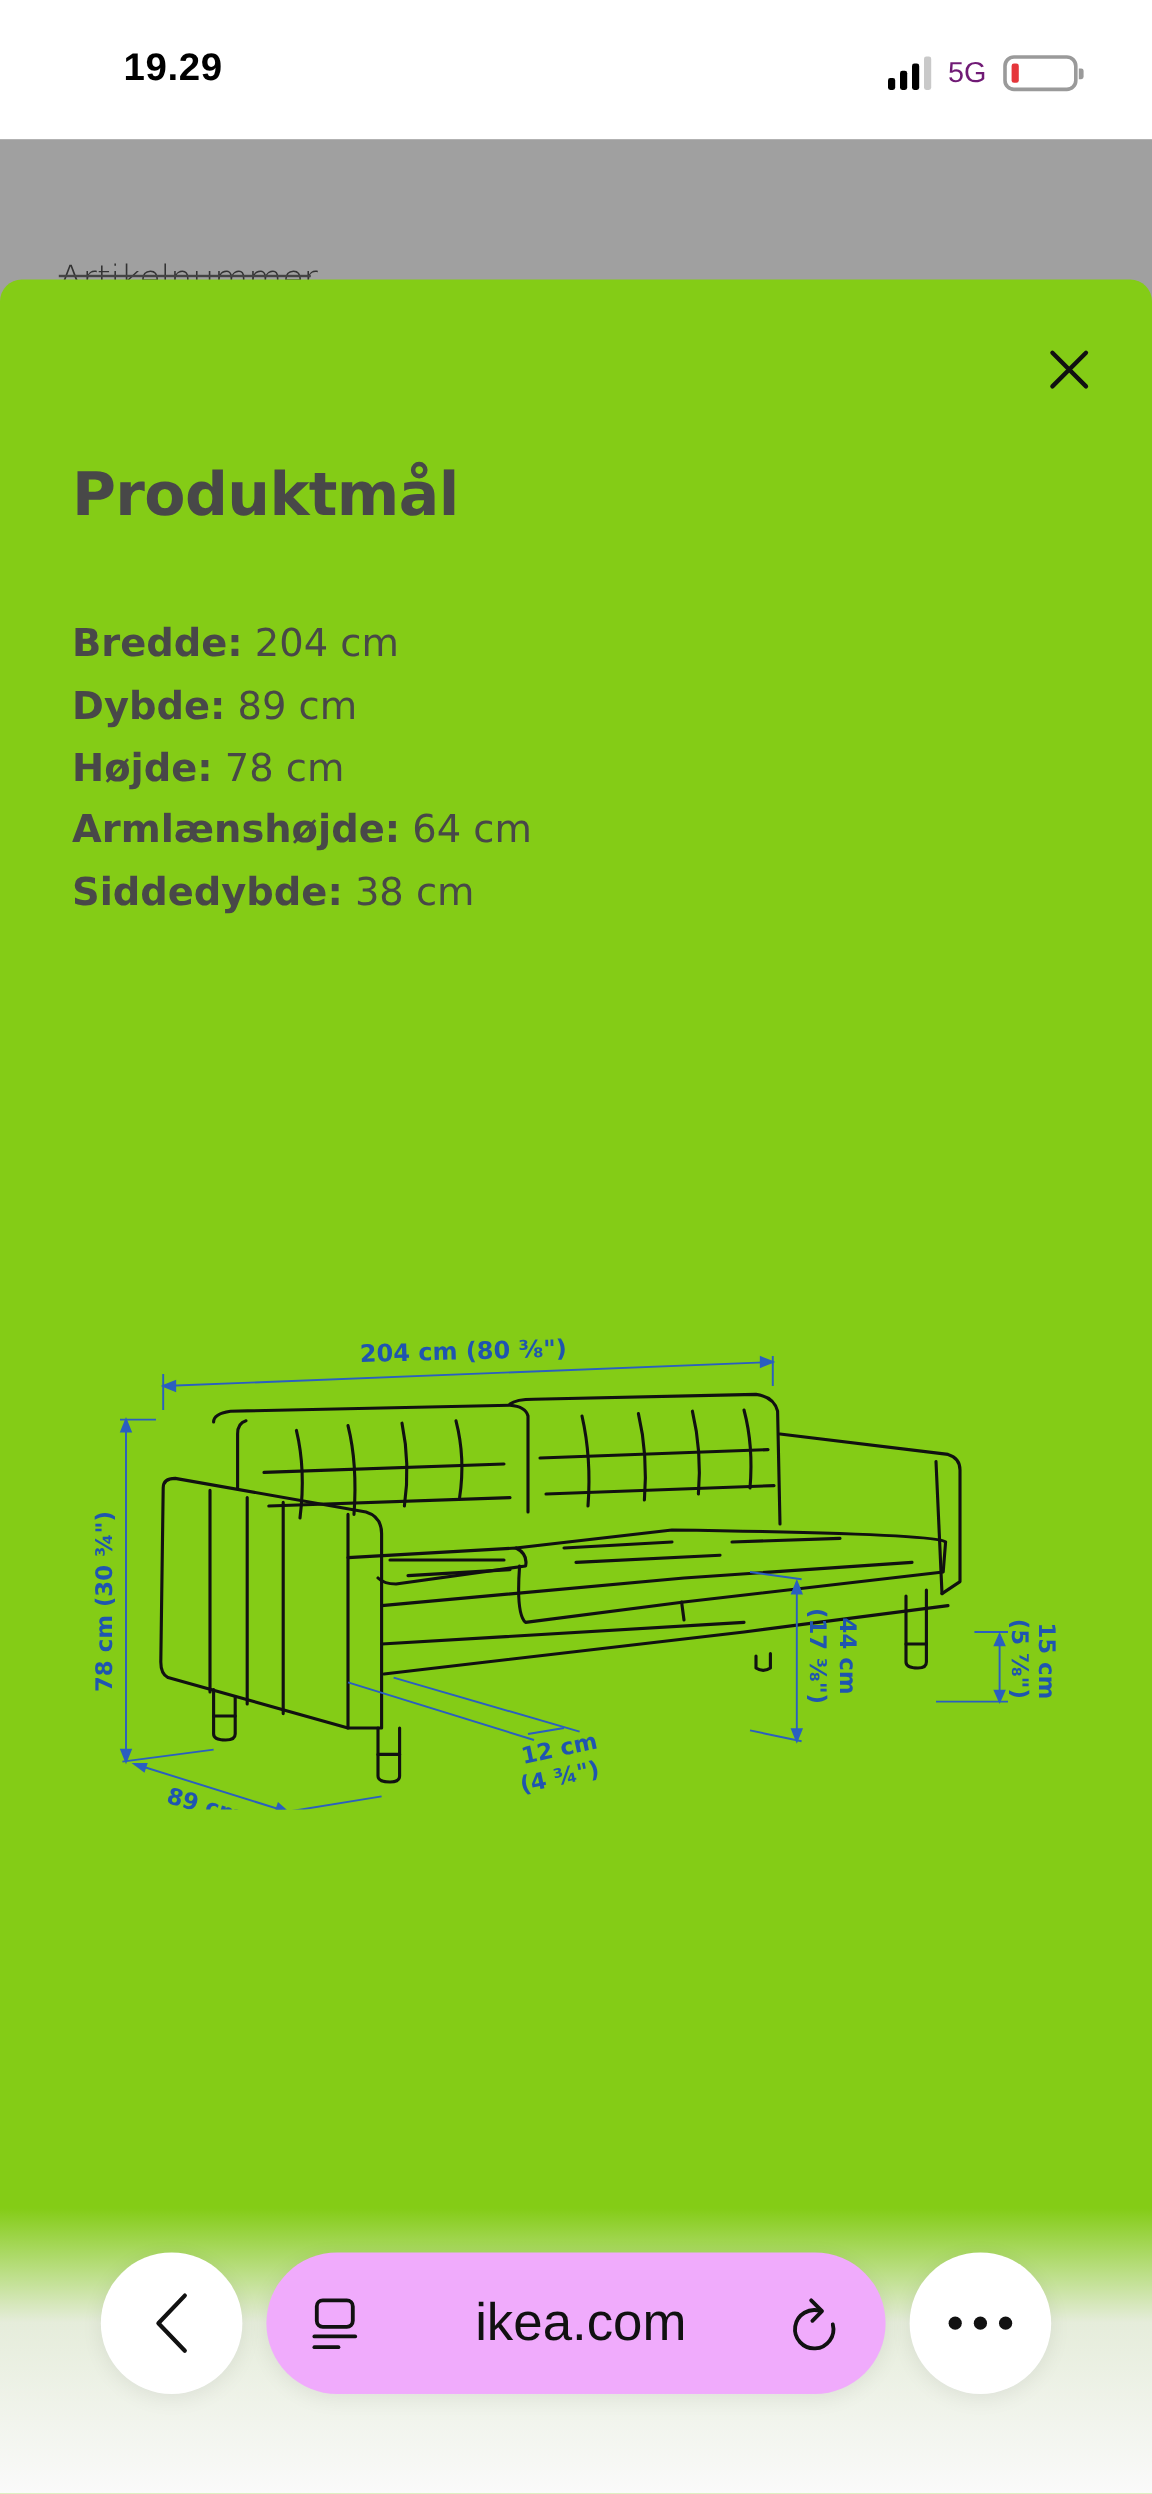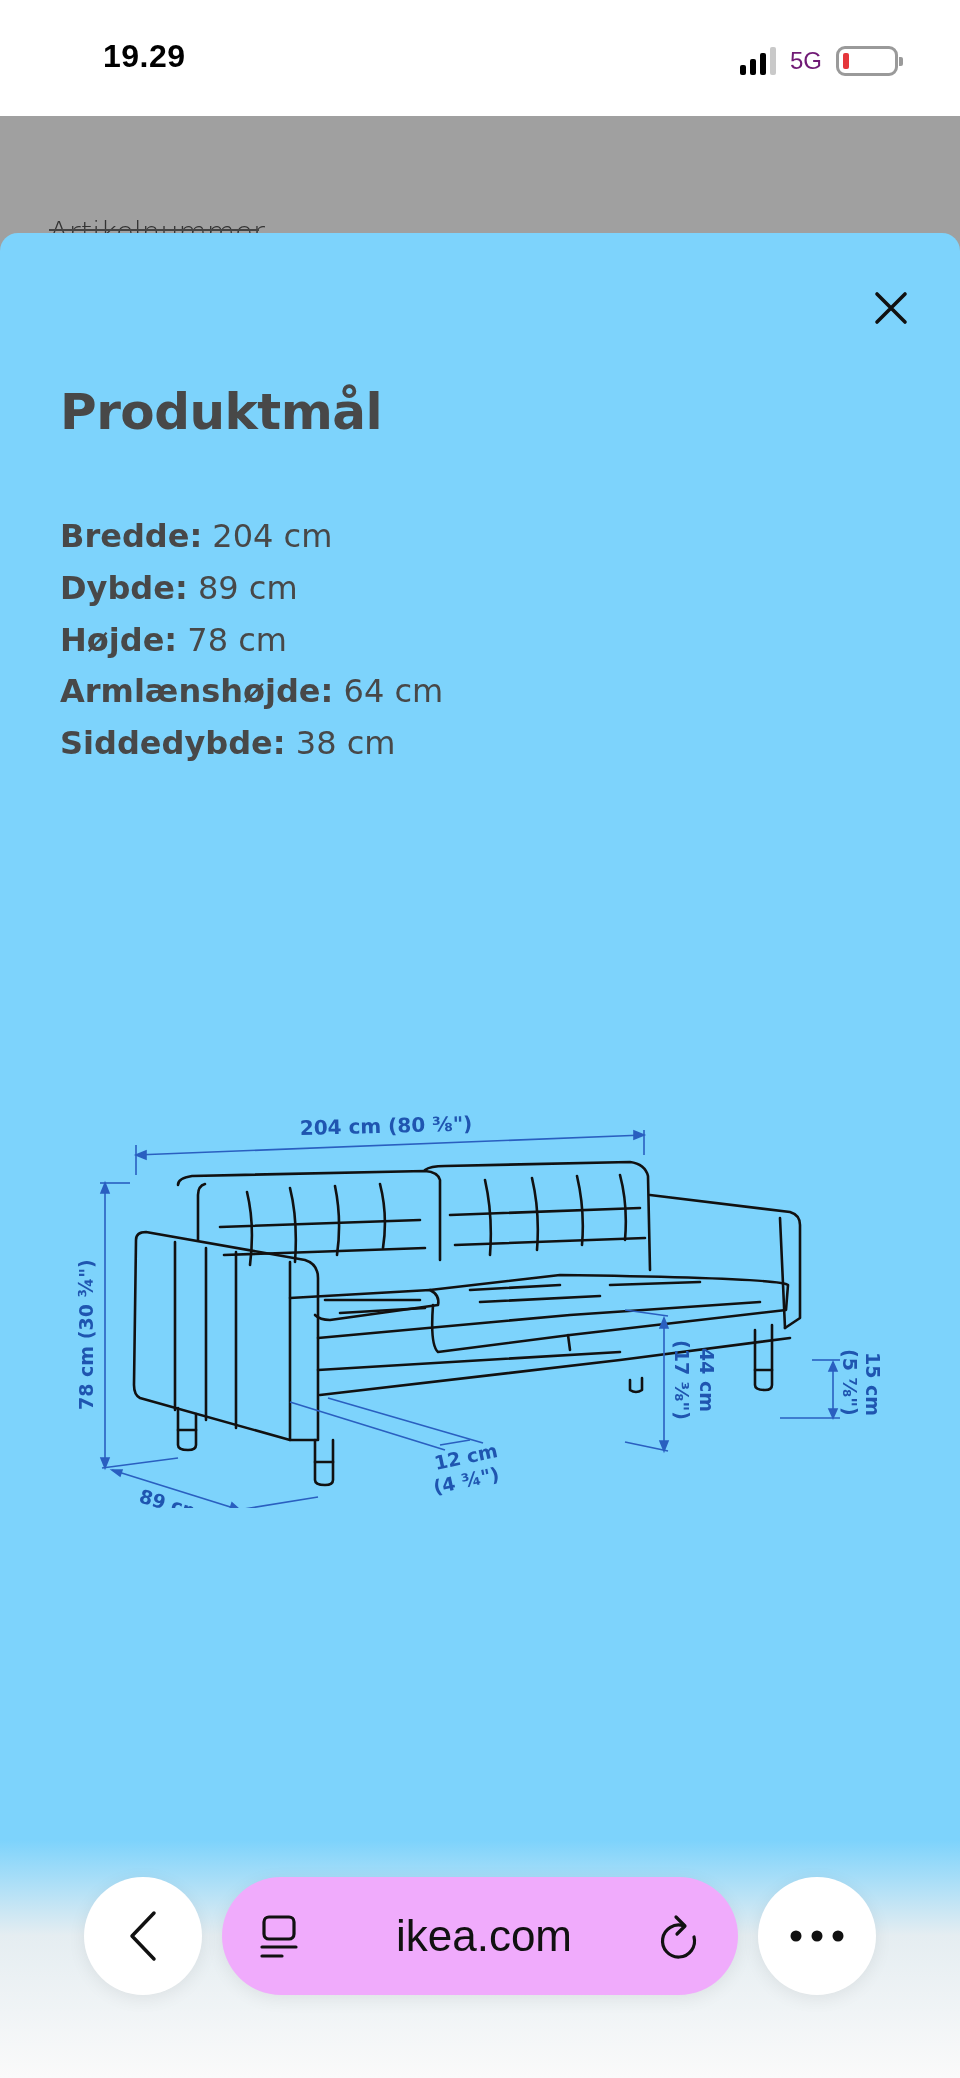--- a/index.html
+++ b/index.html
@@ -14,21 +14,21 @@
   .signal span.off { background: #c9c9c9; }
   .net { font-size: 24px; color: #701a75; }
   .battery { position: relative; width: 62px; height: 30px; border: 3px solid #9a9a9a; border-radius: 9px; }
   .battery::after { content: ""; position: absolute; right: -8px; top: 8px; width: 4px; height: 9px; background: #9a9a9a; border-radius: 0 2px 2px 0; }
   .battery .level { position: absolute; left: 4px; top: 4px; width: 6px; height: 16px; background: #e5363b; border-radius: 2px; }
 
   .backdrop { position: absolute; left: 0; top: 116px; width: 960px; height: 150px; background: #a0a0a0; }
   .backdrop-tab { position: absolute; left: 49px; top: 62px; font-size: 29px; color: #333; font-family: "DejaVu Sans", sans-serif; font-weight: 300; margin-top: 37px; }
   .backdrop-underline { position: absolute; left: 49px; top: 113px; width: 210px; height: 2px; background: #444; }
 
-  .sheet { position: absolute; left: 0; top: 233px; width: 960px; height: 1845px; background: #7dd3fc; border-radius: 18px 18px 0 0; }
+  .sheet { position: absolute; left: 0; top: 233px; width: 960px; height: 1845px; background: #84cc16; border-radius: 18px 18px 0 0; }
   .close-btn { position: absolute; left: 866px; top: 50px; width: 50px; height: 50px; display: flex; align-items: center; justify-content: center; cursor: pointer; }
   .title { position: absolute; left: 60px; top: 150px; font-size: 50px; font-weight: 700; color: #484848; font-family: "DejaVu Sans", sans-serif; letter-spacing: -0.5px; }
   .dims { position: absolute; left: 60px; top: 258px; margin-top: 20px; }
   .dim-row { height: 51.8px; font-size: 32px; color: #484848; font-family: "DejaVu Sans", sans-serif; line-height: 51.8px; white-space: nowrap; }
   .dim-row .k { font-weight: 700; }
 
   .diagram { position: absolute; left: 60px; top: 855px; width: 850px; height: 420px; }
   .diagram svg { width: 100%; height: 100%; }
   .dl { font-family: "DejaVu Sans", sans-serif; font-weight: 700; fill: #1f55b0; }
 

